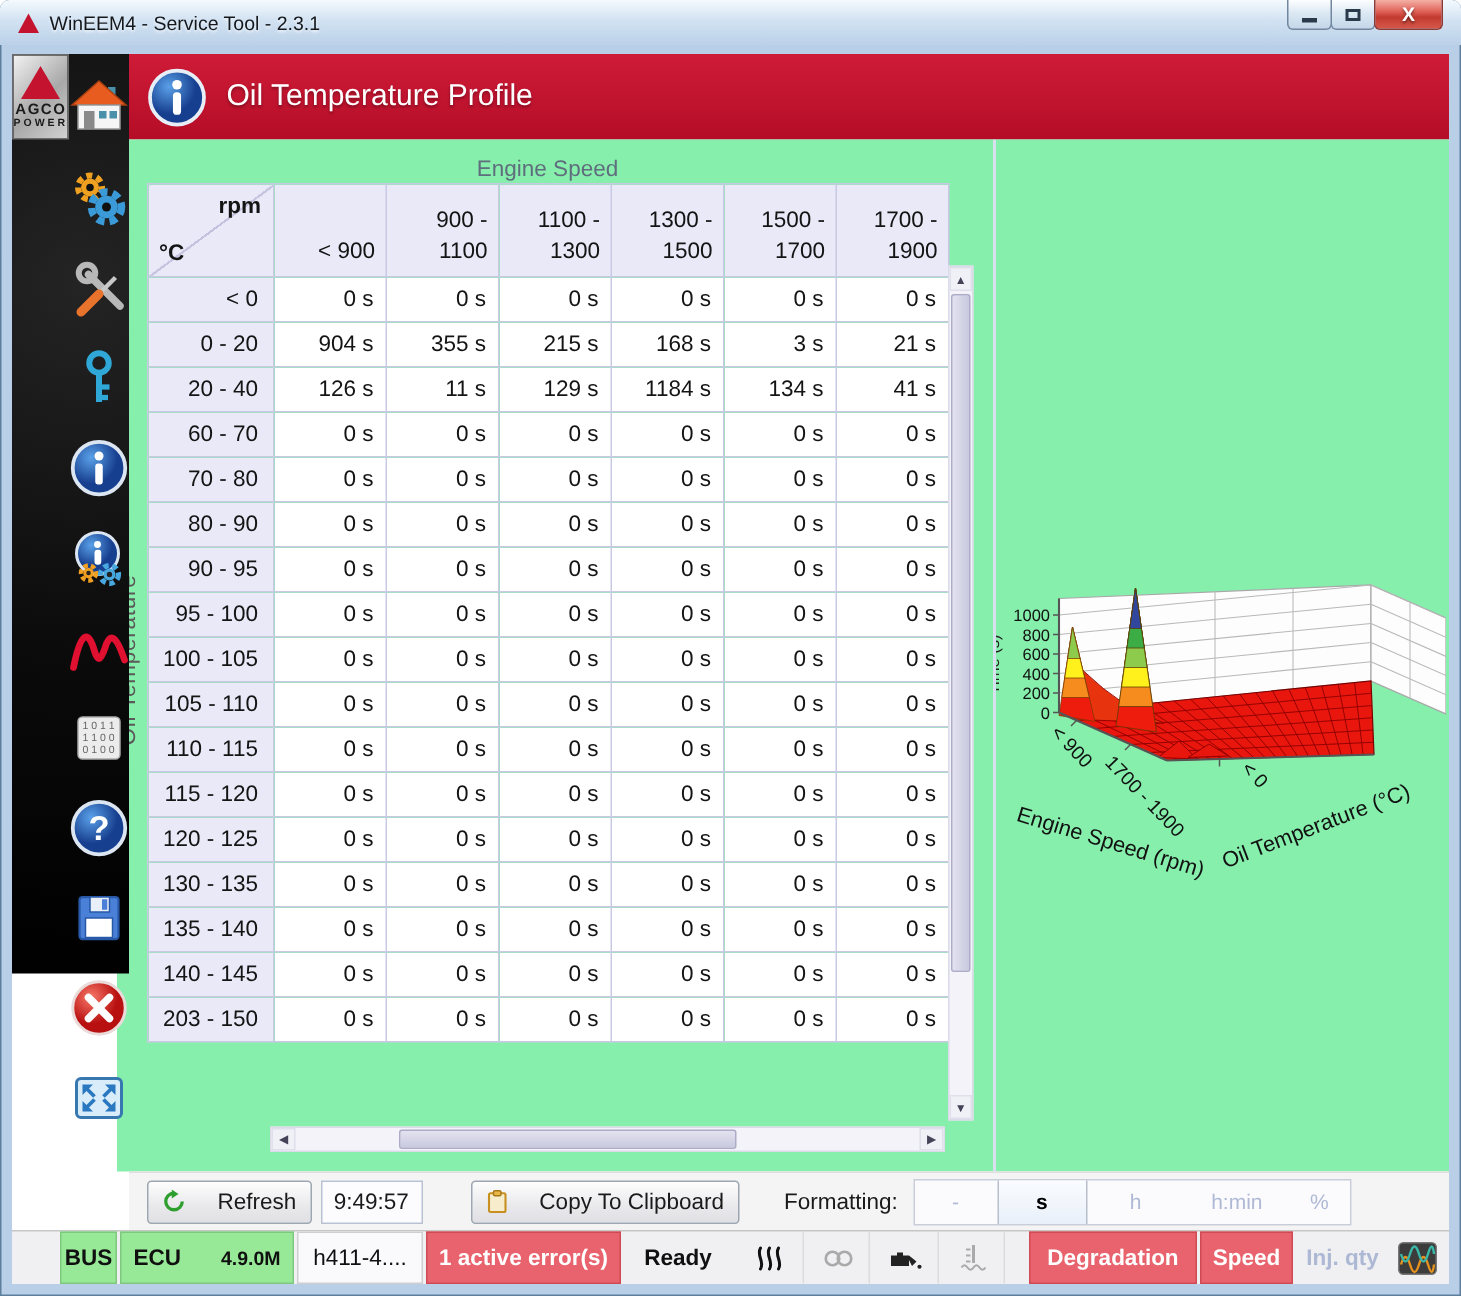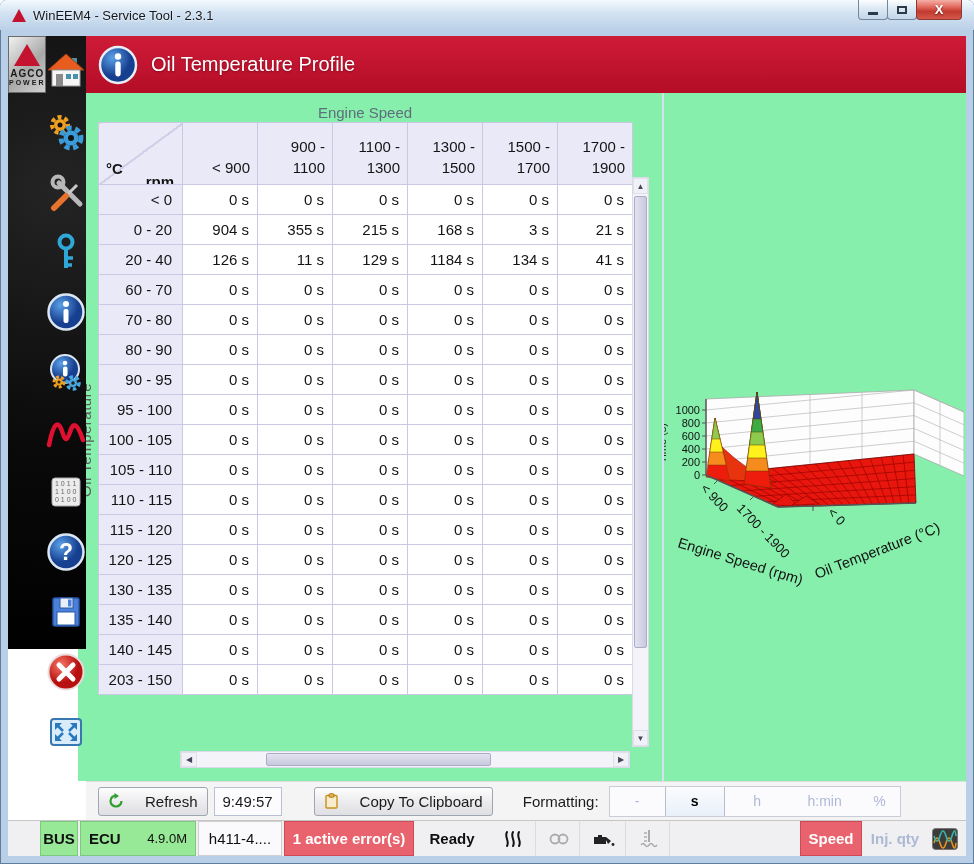--- a/index.html
+++ b/index.html
@@ -49,21 +49,21 @@
     writing-mode:vertical-rl; transform:rotate(180deg); white-space:nowrap; letter-spacing:.5px; }
 
   table.profile { position:absolute; left:20px; top:29px; border-collapse:collapse; table-layout:fixed;
     font-size:15px; color:#141414; }
   table.profile col.c0 { width:84px; } table.profile col.cn { width:75px; }
   table.profile th, table.profile td { border:1px solid #C9C9E3; overflow:hidden; }
   table.profile thead th { height:55px; background:#E9E9F8; font-weight:normal; text-align:right;
     vertical-align:bottom; padding:0 7px 6px 0; white-space:pre-line; line-height:1.35; }
   table.profile thead th.corner { position:relative; padding:0;
     background:linear-gradient(to bottom right, rgba(0,0,0,0) calc(50% - 0.7px), #C2C2DE calc(50% - 0.7px), #C2C2DE calc(50% + 0.7px), rgba(0,0,0,0) calc(50% + 0.7px)), #E9E9F8; }
-  .corner .rpm { position:absolute; top:5px; right:8px; font-weight:bold;margin-top:44px; }
+  .corner .rpm { position:absolute; top:5px; right:8px; font-weight:bold; }
   .corner .degc { position:absolute; bottom:5px; left:7px; font-weight:bold; }
   table.profile tbody td { height:30px; text-align:right; padding-right:8px; background:#FFFFFF; }
   table.profile tbody td.rowhdr { background:#E9E9F8; padding-right:10px; }
 
   
   .vscroll { position:absolute; left:554px; top:84px; width:17px; height:570px; background:#F3F3F9; border:1px solid #DADAE8; }
   .sb-btn { position:absolute; left:0; width:15px; height:16px; background:#F0F0F7; border:1px solid #E0E0EC;
     color:#444458; font-size:8px; display:flex; align-items:center; justify-content:center; }
   .vscroll .up { top:0; } .vscroll .down { bottom:0; }
   .vscroll .thumb { position:absolute; left:1px; top:18px; width:13px; height:452px;
@@ -93,21 +93,21 @@
 
   
   .statusbar { position:absolute; left:0; right:0; top:784px; height:36px; background:#F0F0F2;
     border-top:1px solid #C6C6C6; display:flex; align-items:stretch; padding-left:30px; font-size:15px; color:#101010; }
   .st { display:flex; align-items:center; justify-content:center; margin-left:2px; border:1px solid #CFCFCF; background:#FAFAFC; }
   .st.green { background:#97E897; border-color:#7FC87F; font-weight:bold; }
   .st.red { background:#E8636D; border-color:#D04A55; color:#FFF; font-weight:bold; }
   .st.plain { border-color:transparent; background:transparent; font-weight:bold; }
   .st.icon-cell { background:transparent; border-color:transparent; border-right:1px solid #DCDCDC; }
   .ecu-box { justify-content:space-between; padding:0 8px; }
-  .ecu-ver { font-size:13px; font-weight:normal; }
+  .ecu-ver { font-size:13px; font-weight:bold; }
   .inj { color:#ACB8D4; font-weight:bold; border-color:transparent; background:transparent; }
   .spacer { flex:1; }
   .scope { display:flex; align-items:center; margin:0 8px 0 6px; }
 
   svg text { font-family:"Liberation Sans",sans-serif; }
 </style>
 </head>
 <body>
 
 <div class="screen">
@@ -628,20 +628,21 @@
       <div class="st icon-cell" style="width:42px">
         <svg width="18" height="20" viewBox="0 0 18 20">
           <line x1="9" y1="1" x2="9" y2="13" stroke="#AAA" stroke-width="2"></line>
           <line x1="4" y1="4" x2="7" y2="4" stroke="#AAA" stroke-width="1.4"></line>
           <line x1="4" y1="8" x2="7" y2="8" stroke="#AAA" stroke-width="1.4"></line>
           <line x1="4" y1="12" x2="7" y2="12" stroke="#AAA" stroke-width="1.4"></line>
           <path d="M1,16 q2,-3 4,0 t4,0 t4,0 t4,0" fill="none" stroke="#AAA" stroke-width="1.4"></path>
         </svg>
       </div>
       <div class="spacer"></div>
+      <div class="st red" style="width:112px">Degradation</div>
       <div class="st red" style="width:62px">Speed</div>
       <div class="st inj" style="width:62px">Inj. qty</div>
       <div class="scope">
         <svg width="26" height="22" viewBox="0 0 26 22">
           <rect x="0.5" y="0.5" width="25" height="21" rx="3" fill="#3C3C3C" stroke="#777"></rect>
           <path d="M2,15 q3,-10 6,0 t6,0 q3,-10 6,0 t4,0" fill="none" stroke="#E8921E" stroke-width="1.6"></path>
           <path d="M2,8 q3,10 6,0 t6,0 q3,10 6,0 t4,0" fill="none" stroke="#38B8A8" stroke-width="1.6"></path>
         </svg>
       </div>
     </div>

